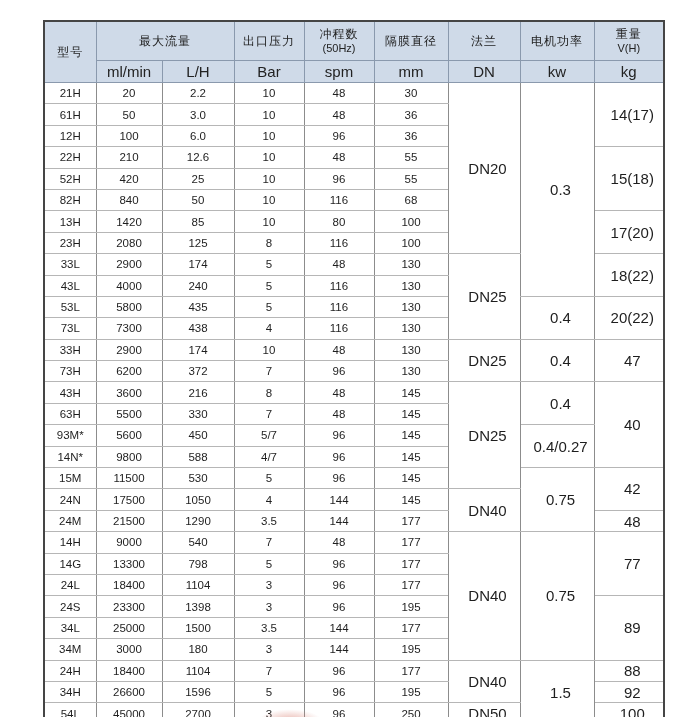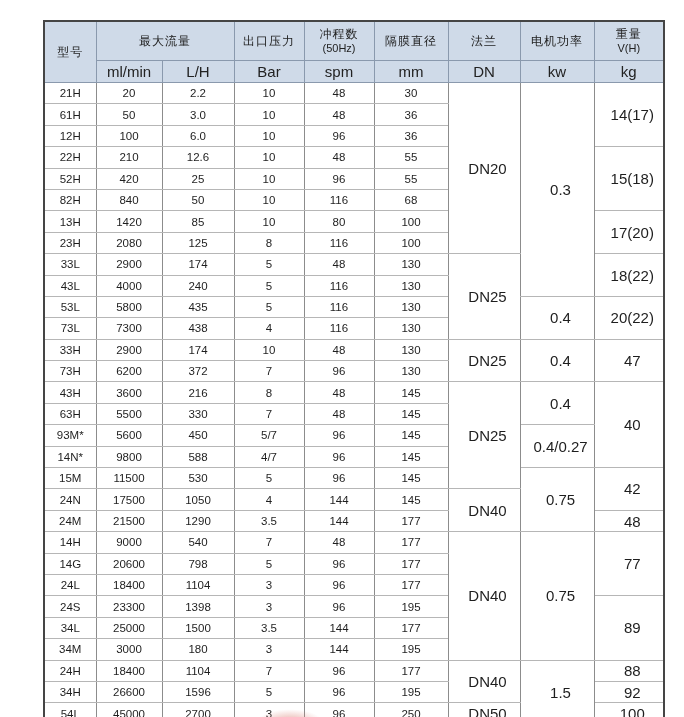--- a/index.html
+++ b/index.html
@@ -290,21 +290,21 @@
           <td>540</td>
           <td>7</td>
           <td>48</td>
           <td>177</td>
           <td rowspan="6" class="merged">DN40</td>
           <td rowspan="6" class="merged">0.75</td>
           <td rowspan="3" class="merged">77</td>
         </tr>
         <tr>
           <td>14G</td>
-          <td>20600</td>
+          <td>13300</td>
           <td>798</td>
           <td>5</td>
           <td>96</td>
           <td>177</td>
         </tr>
         <tr>
           <td>24L</td>
           <td>18400</td>
           <td>1104</td>
           <td>3</td>

